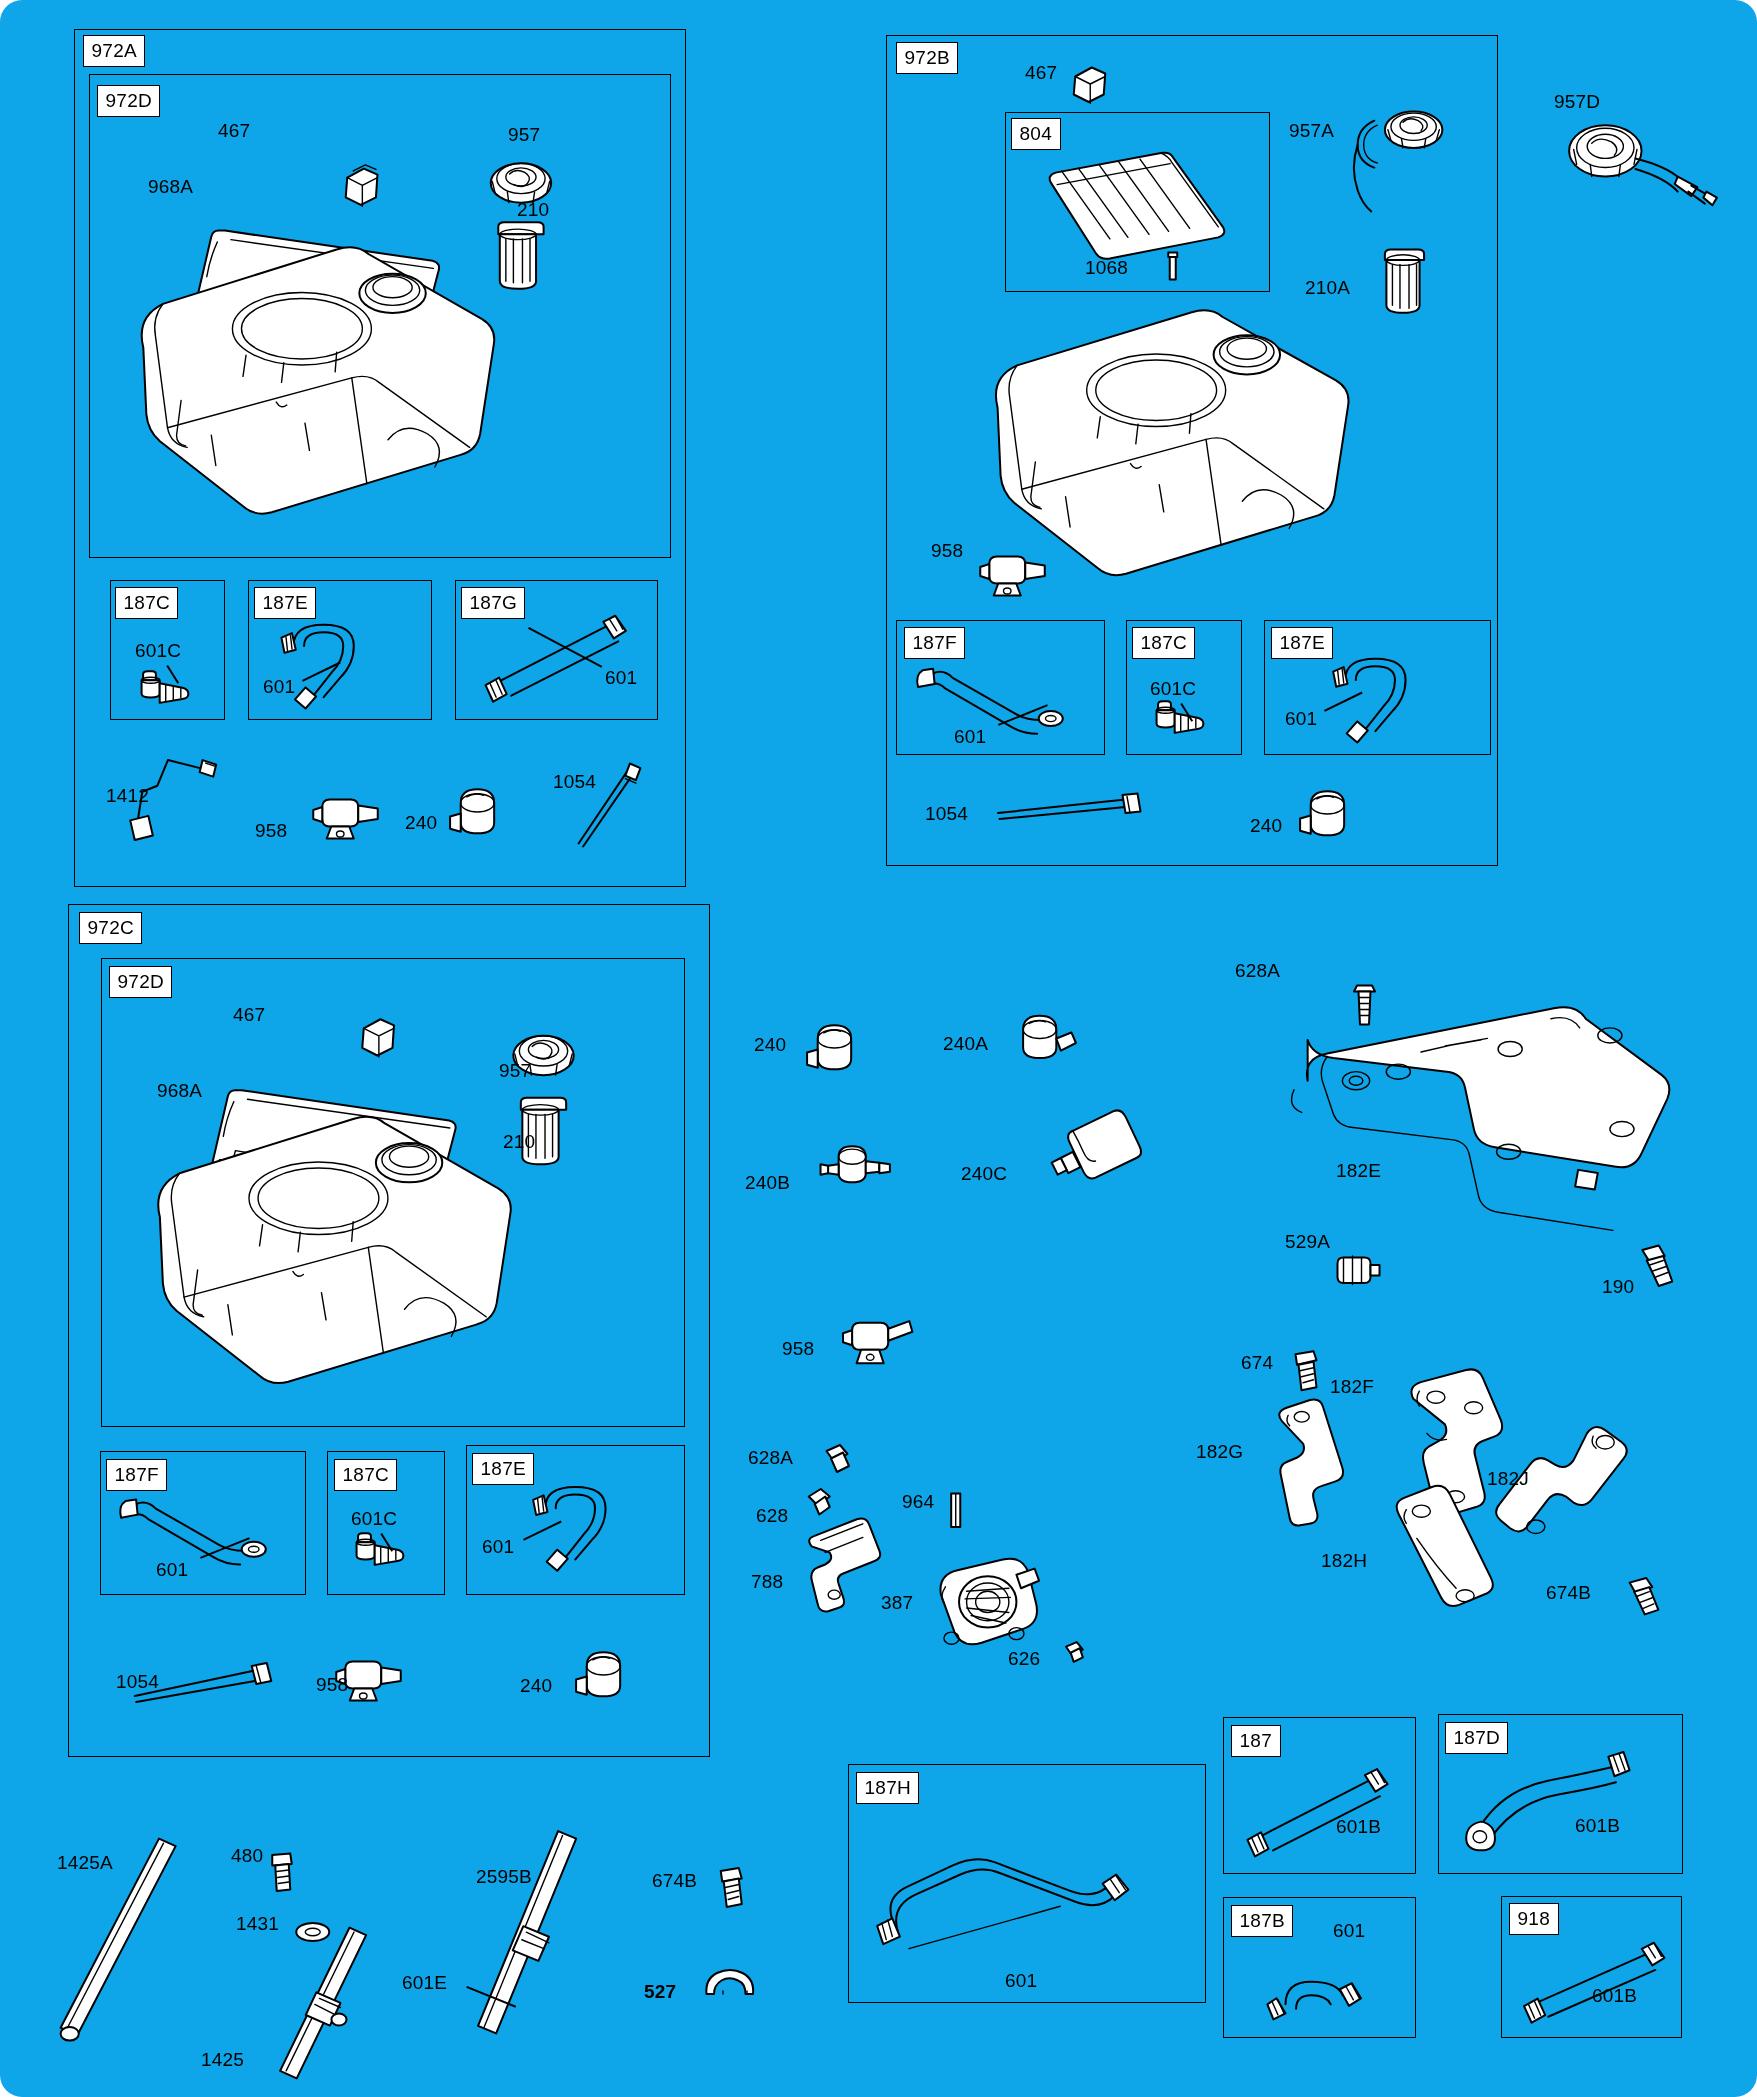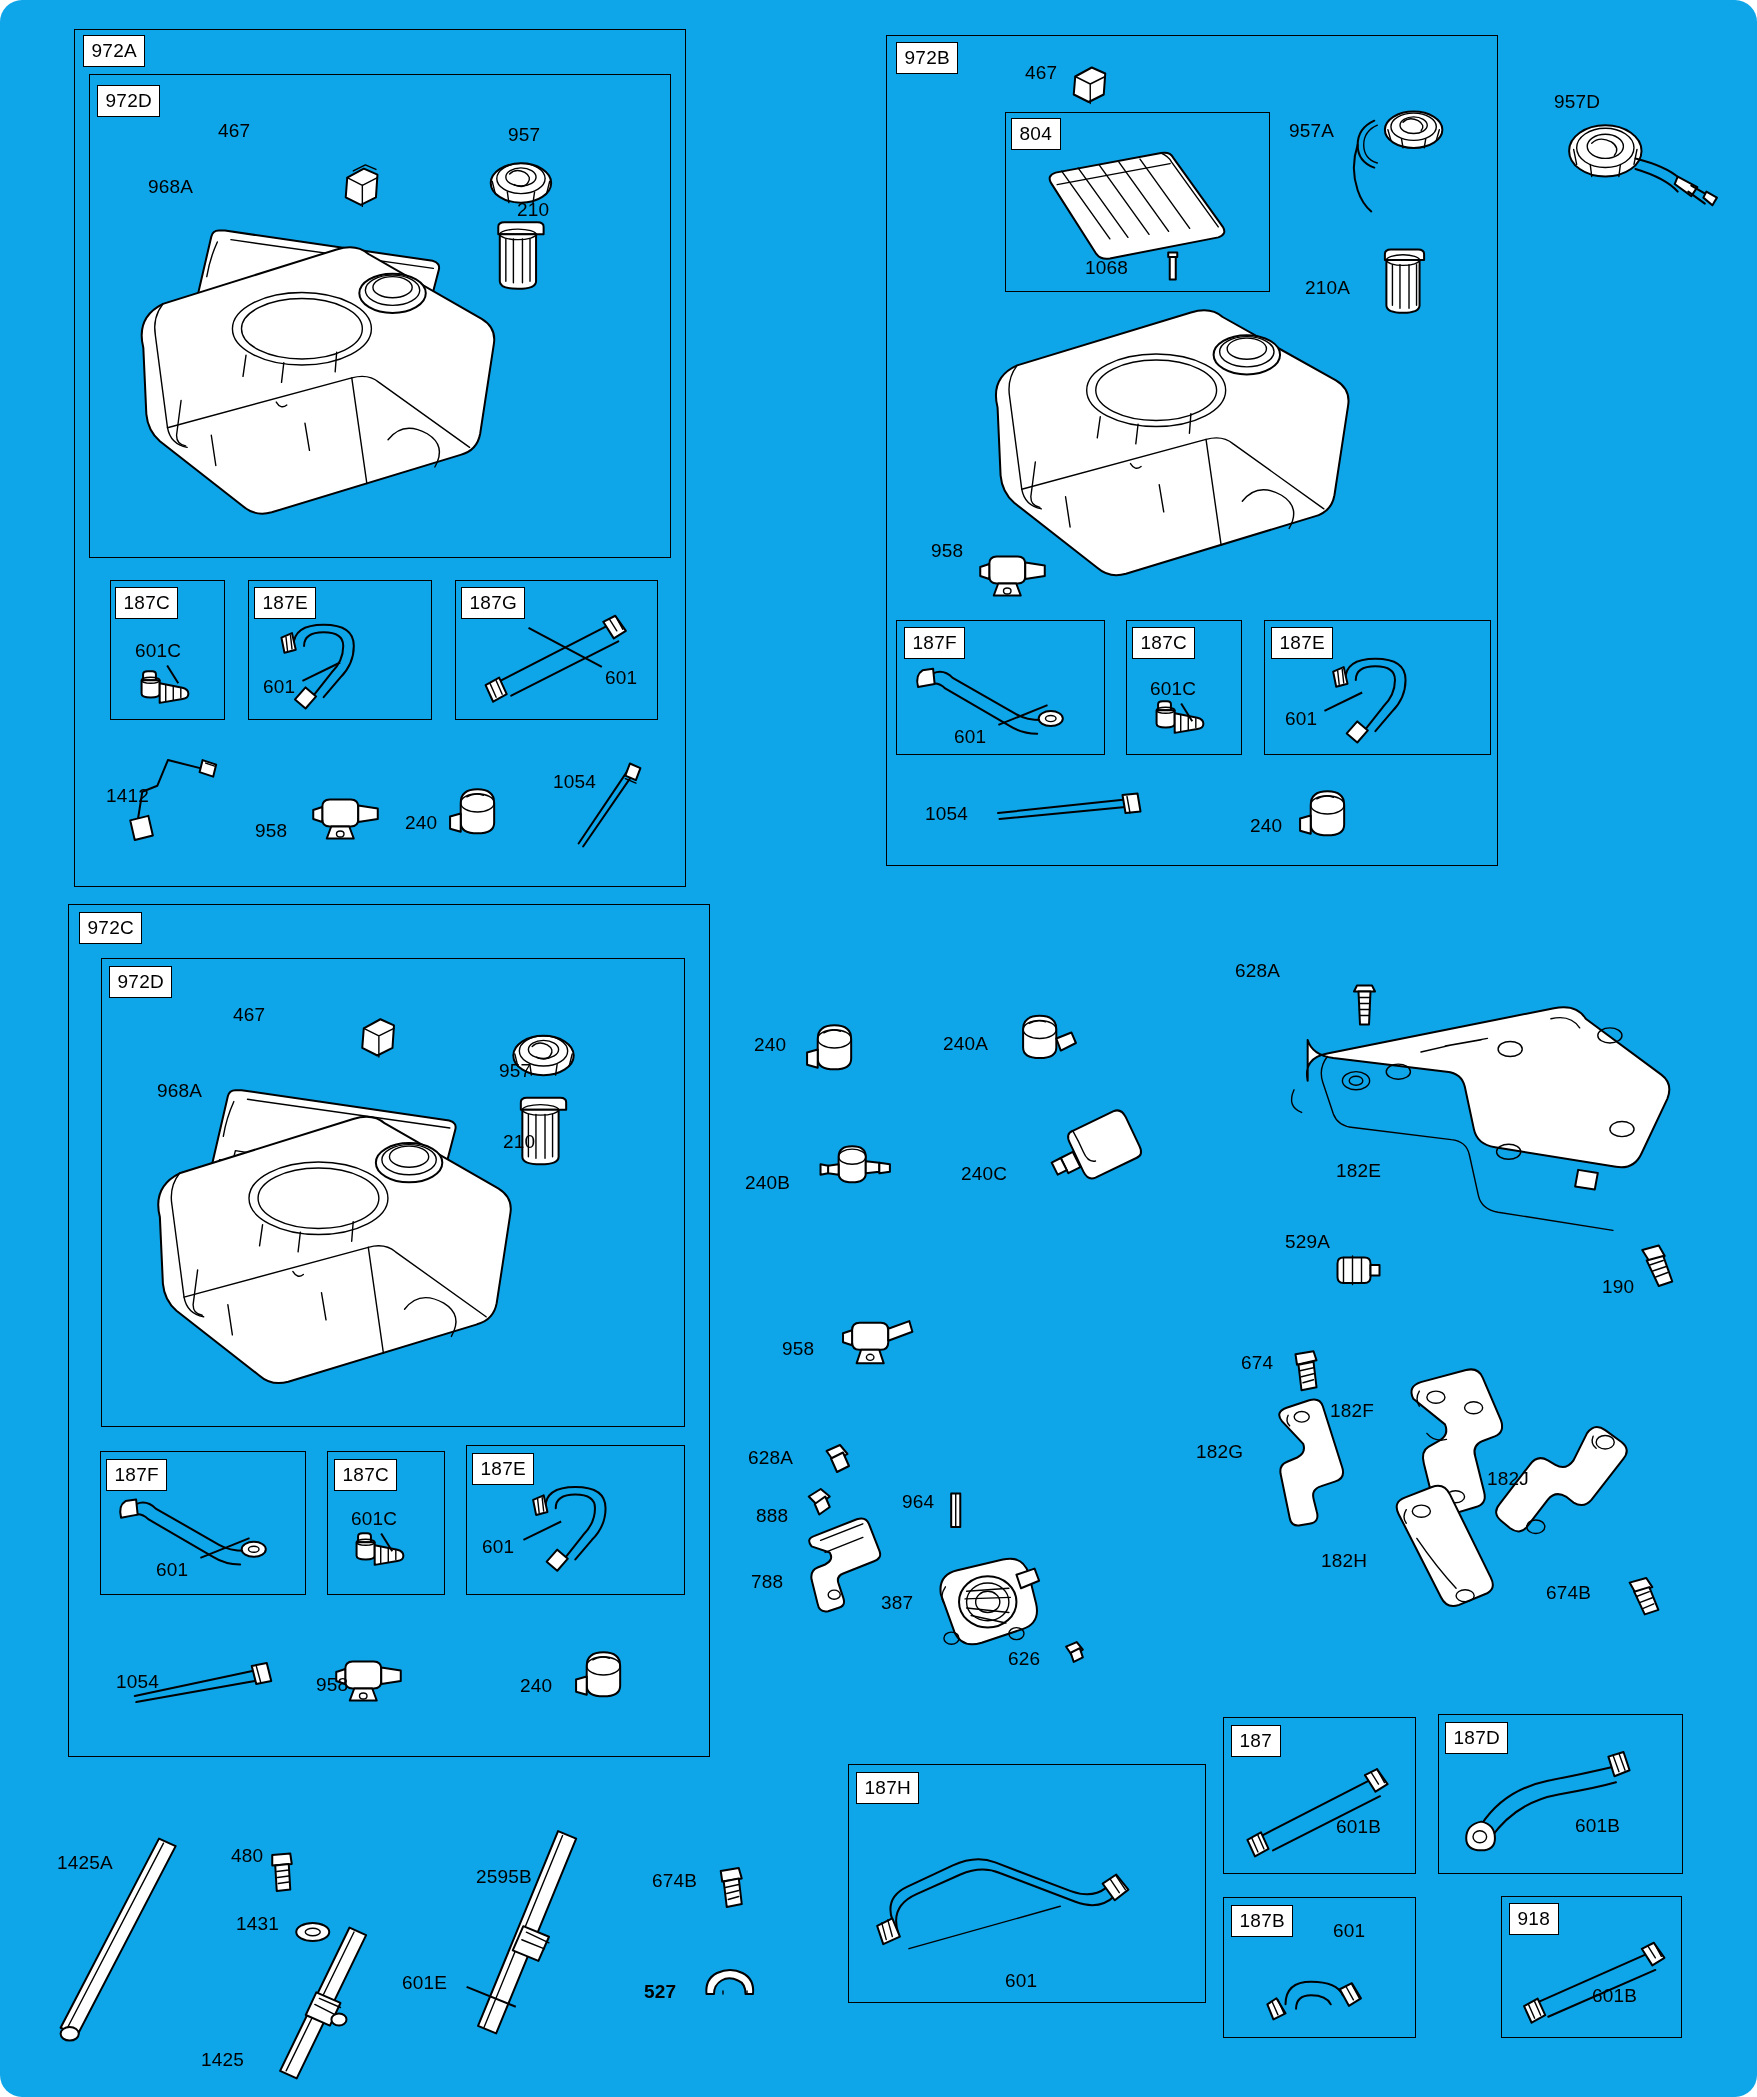--- a/index.html
+++ b/index.html
@@ -548,21 +548,21 @@
   </svg>
   <div class="lbl" style="left:1241px;top:1353px;">674</div>
 
   <svg class="art" style="left:1383px;top:1361px;width:136px;height:181px" viewBox="0 0 180 240">
     <path class="stf" d="M40 50 q-8 -16 10 -22 l60 -16 q16 -4 22 10 l24 56 q6 16 -8 22 l-16 6 q-14 6 -10 20 l12 48 q4 16 -12 20 l-34 10 q-16 4 -20 -12 l-14 -56 q-4 -16 6 -22 l14 -8 q14 -8 8 -22 z"></path>
     <ellipse class="thin" cx="70" cy="48" rx="12" ry="8"></ellipse>
     <ellipse class="thin" cx="120" cy="62" rx="12" ry="8"></ellipse>
     <ellipse class="thin" cx="96" cy="180" rx="12" ry="8"></ellipse>
     <path class="thin" d="M48 40 q-6 10 0 20 M58 96 q10 12 26 8"></path>
   </svg>
-  <div class="lbl" style="left:1330px;top:1377px;margin-top:24px;">182F</div>
+  <div class="lbl" style="left:1330px;top:1377px;">182F</div>
 
   <svg class="art" style="left:1252px;top:1391px;width:113px;height:136px" viewBox="0 0 150 180">
     <path class="stf" d="M40 40 q-10 -12 6 -18 l30 -10 q14 -4 18 8 l26 82 q4 14 -10 18 l-18 6 q-14 4 -10 18 l4 16 q4 14 -10 16 l-12 2 q-12 2 -14 -10 l-12 -58 q-2 -12 8 -16 l14 -6 q12 -6 8 -18 z"></path>
     <ellipse class="thin" cx="66" cy="34" rx="10" ry="7"></ellipse>
     <path class="thin" d="M48 32 q-4 8 2 14"></path>
   </svg>
   <div class="lbl" style="left:1196px;top:1442px;">182G</div>
 
   <svg class="art" style="left:1504px;top:1406px;width:136px;height:166px" viewBox="0 0 180 220">
     <path class="stf" d="M110 36 q10 -14 24 -4 l22 16 q12 10 2 22 l-42 54 q-10 12 -24 4 l-10 -8 q-14 -8 -24 4 l-26 34 q-10 14 -24 4 l-12 -10 q-12 -10 -2 -22 l40 -52 q10 -14 24 -6 l10 6 q14 8 24 -6 z"></path>
@@ -590,21 +590,21 @@
   <svg class="art" style="left:816px;top:1436px;width:45px;height:45px" viewBox="0 0 60 60">
     <path class="stf" d="M14 20 l18 -8 10 12 -18 10 z"></path>
     <path class="stf" d="M20 30 l16 -8 8 18 -16 8 z"></path>
   </svg>
   <div class="lbl" style="left:748px;top:1448px;">628A</div>
 
   <svg class="art" style="left:798px;top:1480px;width:53px;height:45px" viewBox="0 0 70 60">
     <path class="stf" d="M14 22 l16 -10 12 10 -16 12 z"></path>
     <path class="stf" d="M22 32 l14 -10 6 14 -14 10 z"></path>
   </svg>
-  <div class="lbl" style="left:756px;top:1506px;">888</div>
+  <div class="lbl" style="left:756px;top:1506px;">628</div>
 
   <svg class="art" style="left:795px;top:1504px;width:98px;height:121px" viewBox="0 0 130 160">
     <path class="stf" d="M22 56 q-8 -10 4 -14 l56 -22 q12 -4 16 6 l14 36 q4 10 -8 14 l-40 16 q-10 4 -6 14 l6 18 q4 12 -8 14 l-12 4 q-12 2 -14 -10 l-8 -32 q-2 -12 8 -16 l10 -4 q12 -6 6 -16 z"></path>
     <path class="thin" d="M34 48 l56 -22 M40 64 l50 -20"></path>
     <ellipse class="thin" cx="52" cy="120" rx="8" ry="6"></ellipse>
   </svg>
   <div class="lbl" style="left:751px;top:1572px;">788</div>
 
   <svg class="art" style="left:939px;top:1483px;width:38px;height:53px" viewBox="0 0 50 70">
     <path class="stf" d="M16 14 l12 0 0 44 -12 0 z"></path>

